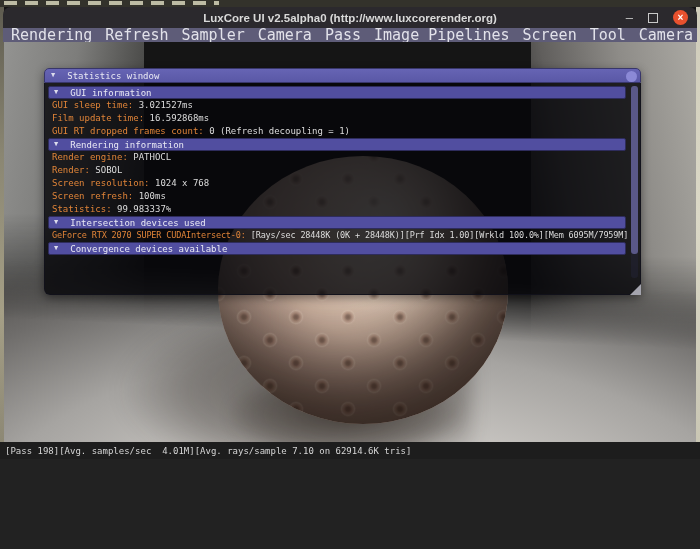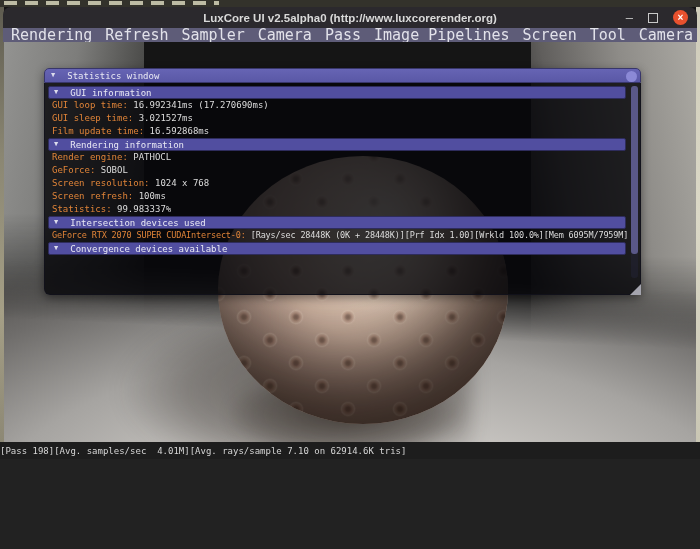--- a/index.html
+++ b/index.html
@@ -83,21 +83,21 @@
   .sw-scrollbar{position:absolute;right:3px;top:18px;width:7px;height:192px;
     background:rgba(35,35,52,.55);border-radius:3px;}
   .sw-thumb{position:absolute;left:0;top:0;width:7px;height:168px;background:#5a5888;border-radius:3px;}
   .sw-grip{position:absolute;right:0;bottom:0;width:0;height:0;
     border-style:solid;border-width:0 0 11px 11px;
     border-color:transparent transparent #a4a4ae transparent;}
 
   
   .statusbar{position:absolute;left:0;right:0;bottom:0;height:17px;background:#1d1d1d;
     display:flex;align-items:center;}
-  .status-text{color:#d6d6d6;font-size:9px;white-space:pre;}
+  .status-text{color:#d6d6d6;font-size:9px;white-space:pre;padding-left:5px;}
 </style>
 </head>
 <body>
 
 <div class="screen">
 
   <div class="top-sliver"></div>
   <div class="edge-left"></div>
   <div class="edge-right"></div>
 
@@ -135,30 +135,30 @@
         <span class="tri">▼</span>
         <span class="sw-title">Statistics window</span>
         <span class="sw-dot"></span>
       </div>
       <div class="sw-body">
 
         <div class="sec-header">
           <span class="tri">▼</span>
           <span class="sec-title">GUI information</span>
         </div>
-        <div class="stat-row"><span class="stat-label">GUI loop time:</span> <span class="stat-value">16.992341ms (17.270690ms)</span></div>
         <div class="stat-row"><span class="stat-label">GUI sleep time:</span> <span class="stat-value">3.021527ms</span></div>
         <div class="stat-row"><span class="stat-label">Film update time:</span> <span class="stat-value">16.592868ms</span></div>
+        <div class="stat-row"><span class="stat-label">GUI RT dropped frames count:</span> <span class="stat-value">0 (Refresh decoupling = 1)</span></div>
 
         <div class="sec-header">
           <span class="tri">▼</span>
           <span class="sec-title">Rendering information</span>
         </div>
         <div class="stat-row"><span class="stat-label">Render engine:</span> <span class="stat-value">PATHOCL</span></div>
-        <div class="stat-row"><span class="stat-label">GeForce:</span> <span class="stat-value">SOBOL</span></div>
+        <div class="stat-row"><span class="stat-label">Render:</span> <span class="stat-value">SOBOL</span></div>
         <div class="stat-row"><span class="stat-label">Screen resolution:</span> <span class="stat-value">1024 x 768</span></div>
         <div class="stat-row"><span class="stat-label">Screen refresh:</span> <span class="stat-value">100ms</span></div>
         <div class="stat-row"><span class="stat-label">Statistics:</span> <span class="stat-value">99.983337%</span></div>
 
         <div class="sec-header">
           <span class="tri">▼</span>
           <span class="sec-title">Intersection devices used</span>
         </div>
         <div class="stat-row dev"><span class="stat-label">GeForce RTX 2070 SUPER CUDAIntersect-0:</span> <span class="stat-value">[Rays/sec 28448K (0K + 28448K)][Prf Idx 1.00][Wrkld 100.0%][Mem 6095M/7959M]</span></div>
 

